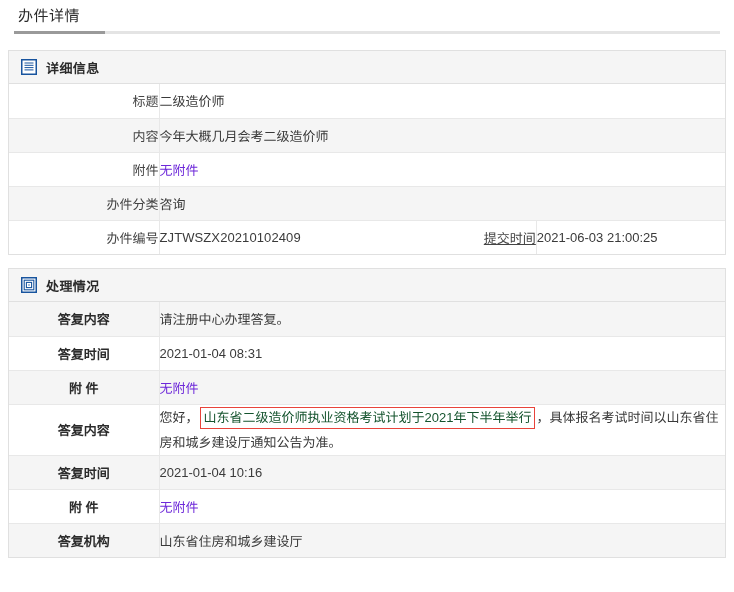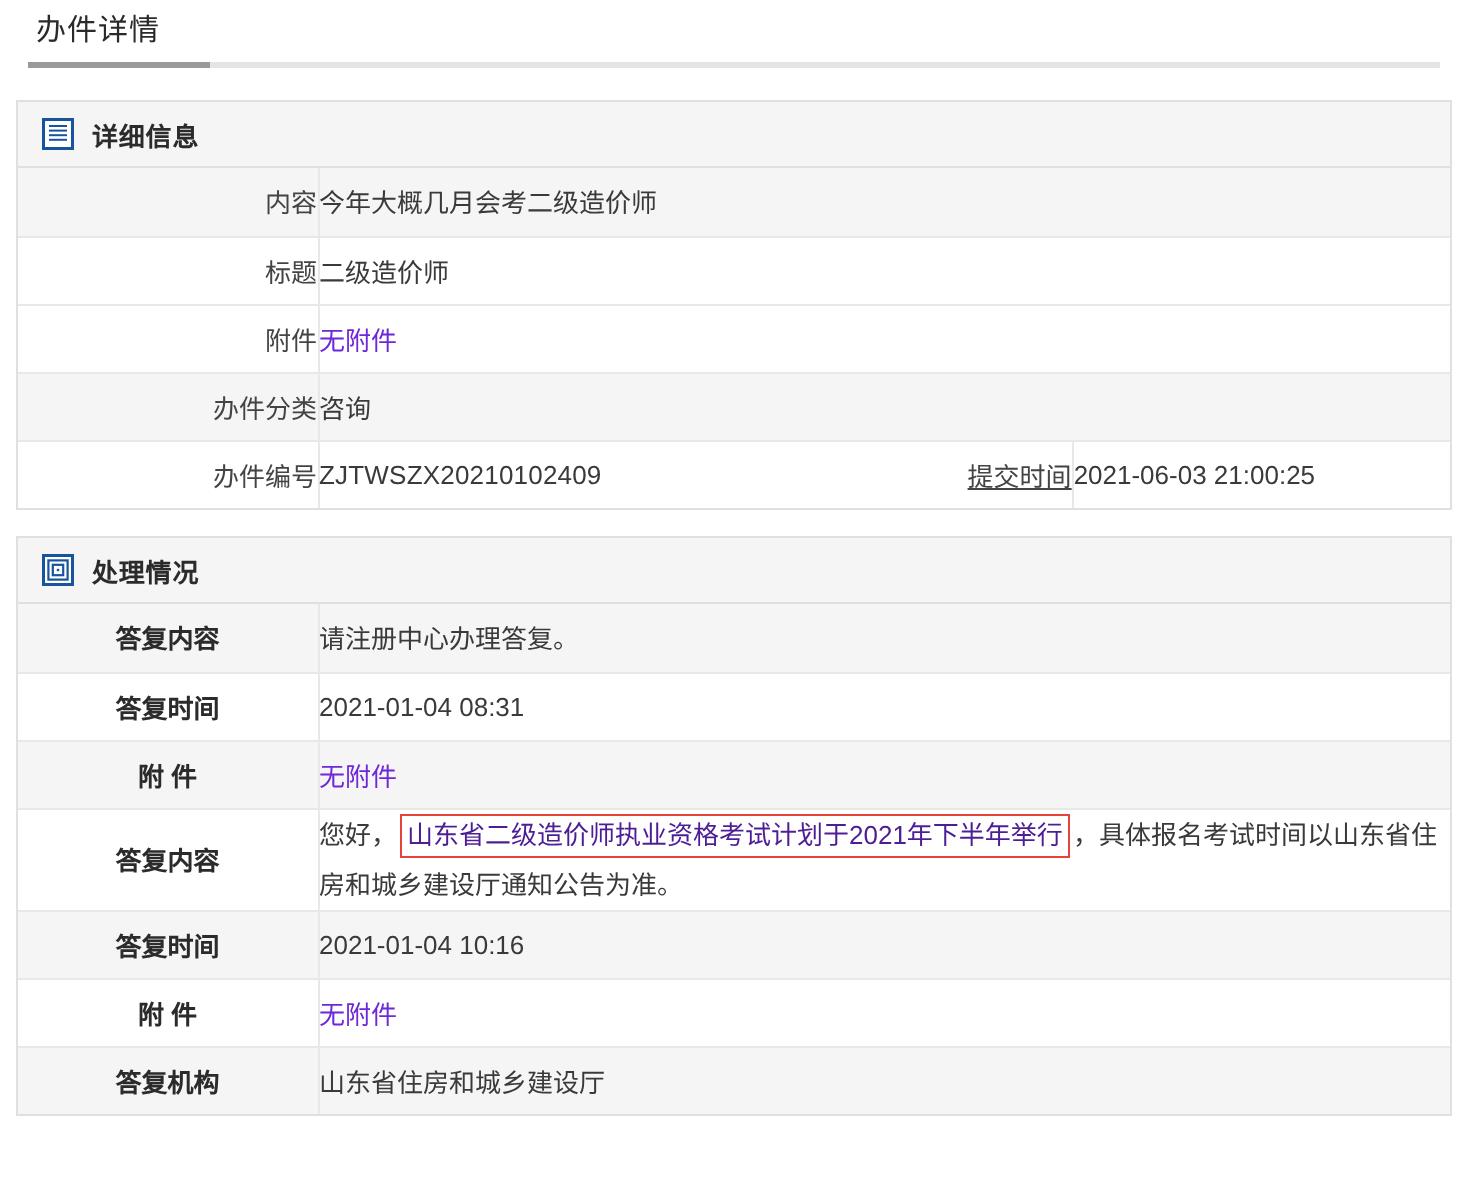--- a/index.html
+++ b/index.html
@@ -139,21 +139,21 @@
   .w-val-time { width: 210px; }
 
   
   .para {
     line-height: 25px;
     padding: 8px 10px 9px 12px;
     color: #3a3a3a;
   }
   .hl-box {
     display: inline;
-    color: #4c1d95;
+    color: #14532d;
     border: 1px solid #e8433a;
     padding: 2px 3px 3px 3px;
     margin: 0 1px;
     box-decoration-break: clone;
     -webkit-box-decoration-break: clone;
   }
 </style>
 </head>
 <body>
 
@@ -175,27 +175,27 @@
           <rect x="3.5" y="5.8" width="9" height="1" fill="#18549e"></rect>
           <rect x="3.5" y="8.1" width="9" height="1" fill="#18549e"></rect>
           <rect x="3.5" y="10.4" width="9" height="1" fill="#18549e"></rect>
         </svg>
       </span>
       <span class="head-title">详细信息</span>
     </div>
 
     <table class="kv">
       <tbody>
+        <tr class="row-h34">
+          <td class="lbl w-lbl1">标题</td>
+          <td class="val" colspan="3">二级造价师</td>
+        </tr>
         <tr class="row-h34 alt">
           <td class="lbl w-lbl1">内容</td>
           <td class="val" colspan="3">今年大概几月会考二级造价师</td>
-        </tr>
-        <tr class="row-h34">
-          <td class="lbl w-lbl1">标题</td>
-          <td class="val" colspan="3">二级造价师</td>
         </tr>
         <tr class="row-h34">
           <td class="lbl w-lbl1">附件</td>
           <td class="val muted" colspan="3">无附件</td>
         </tr>
         <tr class="row-h34 alt">
           <td class="lbl w-lbl1">办件分类</td>
           <td class="val" colspan="3">咨询</td>
         </tr>
         <tr class="row-h34">

